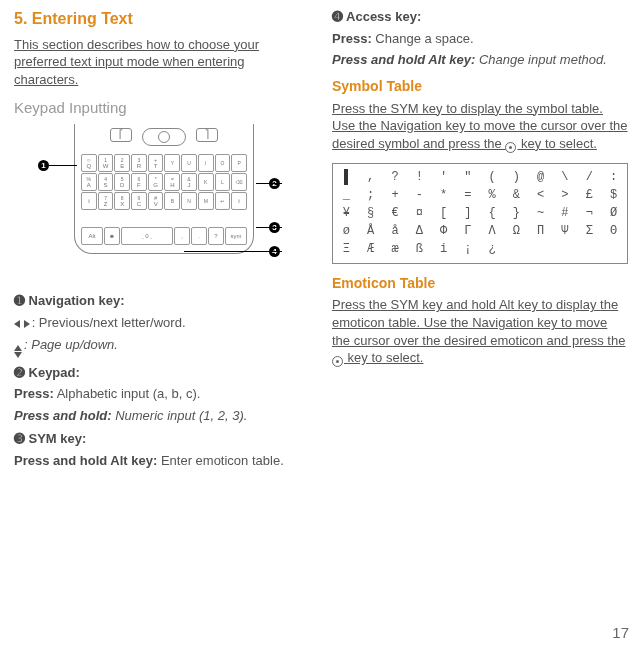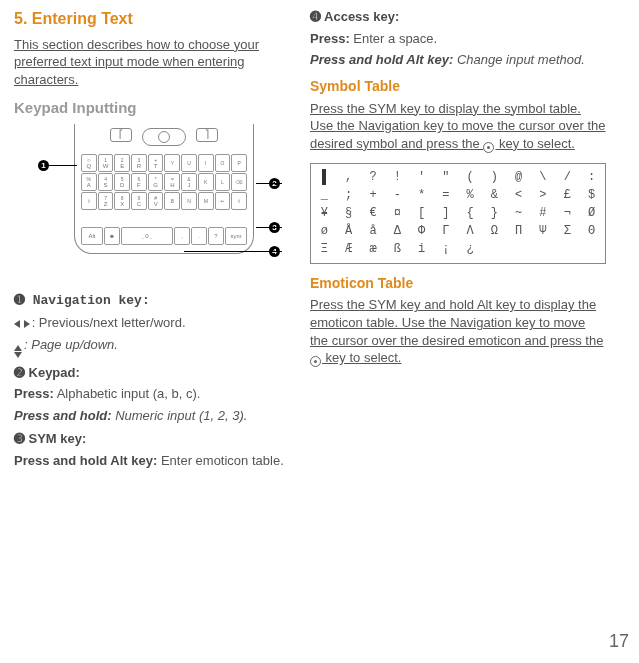--- a/index.html
+++ b/index.html
@@ -8,57 +8,58 @@
     height: 663px;
     font-family: Arial, Helvetica, sans-serif;
     font-size: 13px;
     line-height: 1.35;
     color: #555;
     position: relative;
     padding: 8px 8px 8px 14px;
   }
   .columns {
     display: flex;
+    gap: 22px;
   }
   .col {
     width: 296px;
   }
   h1.section-title {
     color: #e08a1c;
     font-size: 16px;
     font-weight: bold;
     margin-bottom: 6px;
   }
   .para {
     margin-bottom: 10px;
     text-decoration: underline;
   }
   h2.sub-title {
     color: #9a9a9a;
     font-size: 15px;
-    font-weight: bold;
+    font-weight: normal;
     margin-top: 4px;
     margin-bottom: 4px;
   }
   .bold-label {
     color: #4a4a4a;
     font-weight: bold;
   }
   .orange-bold {
     color: #e08a1c;
     font-weight: bold;
     font-size: 14px;
     margin-top: 8px;
     margin-bottom: 4px;
   }
   .line {
     margin-bottom: 4px;
   }
   .mb6 { margin-bottom: 6px; font-style: italic; }
-  .mt6 { margin-top: 6px; font-family: Liberation Mono, monospace; }
+  .mt6 { margin-top: 6px; }
 
   
   .keypad-wrap {
     position: relative;
     width: 296px;
     height: 160px;
     margin-bottom: 10px;
   }
   .phone-body {
     position: absolute;
@@ -192,22 +193,22 @@
   .sel-symbol {
     background:#333;
     color:#fff;
     display:inline-block;
     padding:0 2px;
   }
 
   .page-num {
     position:absolute;
     right:10px;
-    bottom:10px;
-    font-size:18px;
+    bottom:20px;
+    font-size:15px;
     color:#666;
   }
 
   .nav-dot-icon {
     display:inline-flex;
     width:11px;height:11px;
     border:1px solid #666;
     border-radius:50%;
     align-items:center;
     justify-content:center;
@@ -419,21 +420,21 @@
     <div class="line">
       <span class="bold-label">Press and hold Alt key:</span><span> Enter emoticon table.</span>
     </div>
   </div>
 
   <div class="col">
     <div class="line">
       <span class="bold-label">➍</span><span class="bold-label"> Access key:</span>
     </div>
     <div class="line">
-      <span class="bold-label">Press:</span><span> Enter a space.</span>
+      <span class="bold-label">Press:</span><span> Change a space.</span>
     </div>
     <div class="line mb6">
       <span class="bold-label">Press and hold Alt key:</span><span> Change input method.</span>
     </div>
 
     <div class="orange-bold">Symbol Table</div>
     <p class="para">
       <span>Press the SYM key to display the symbol table. Use the Navigation key to move the cursor over the desired symbol and press the </span><span class="nav-dot-icon"></span><span> key to select.</span>
     </p>
 

